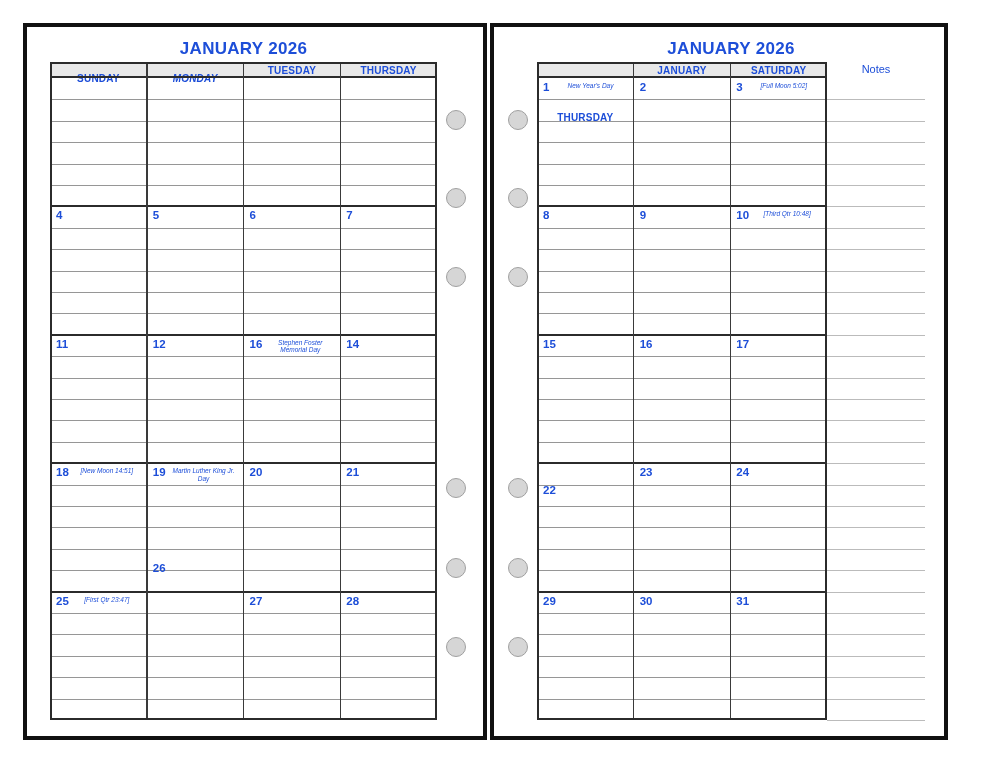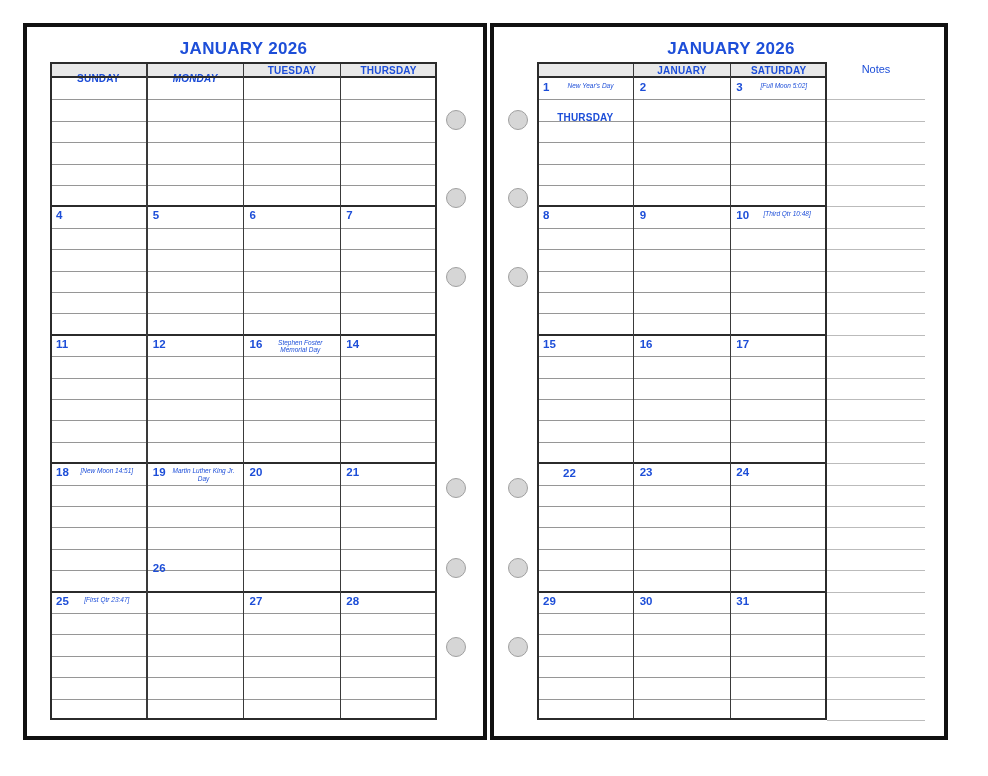--- a/index.html
+++ b/index.html
@@ -190,21 +190,21 @@
       </div>
       <div class="abs day-cell" style="left: 539px; top: 334.8px; width: 92.6667px; height: 21.4px;">
         <span class="date-num">15</span>
       </div>
       <div class="abs day-cell" style="left: 635.667px; top: 334.8px; width: 92.6667px; height: 21.4px;">
         <span class="date-num">16</span>
       </div>
       <div class="abs day-cell" style="left: 732.333px; top: 334.8px; width: 92.6667px; height: 21.4px;">
         <span class="date-num">17</span>
       </div>
-      <div class="abs day-cell" style="left: 539px; top: 464px; width: 109px; height: 21.4px; padding-left: 20px;">
+      <div class="abs day-cell" style="left: 539px; top: 481px; width: 109px; height: 21.4px;">
         <span class="date-num">22</span>
       </div>
       <div class="abs day-cell" style="left: 635.667px; top: 463.2px; width: 92.6667px; height: 21.4px;">
         <span class="date-num">23</span>
       </div>
       <div class="abs day-cell" style="left: 732.333px; top: 463.2px; width: 92.6667px; height: 21.4px;">
         <span class="date-num">24</span>
       </div>
       <div class="abs day-cell" style="left: 539px; top: 591.6px; width: 92.6667px; height: 21.4px;">
         <span class="date-num">29</span>

